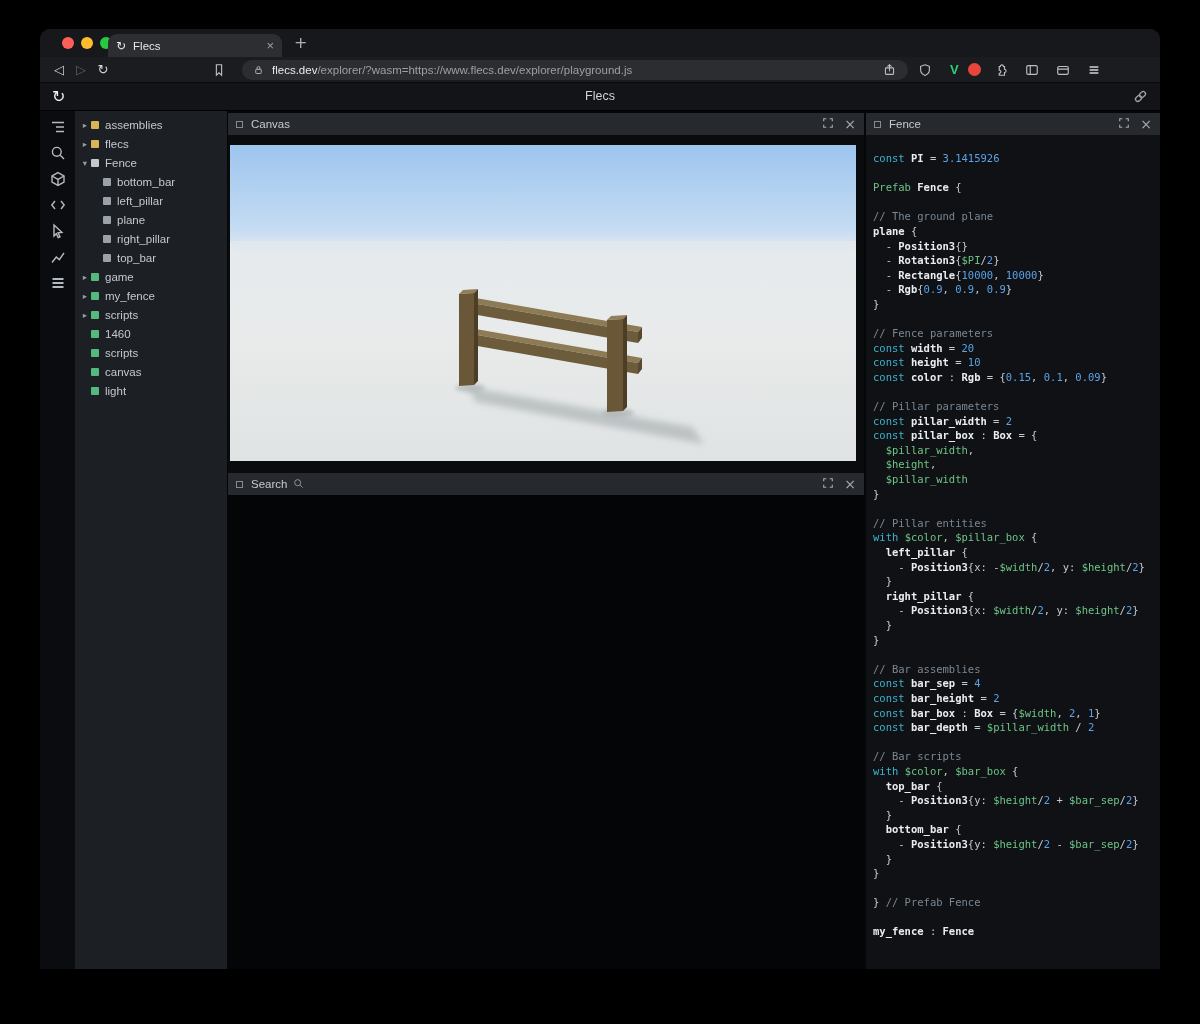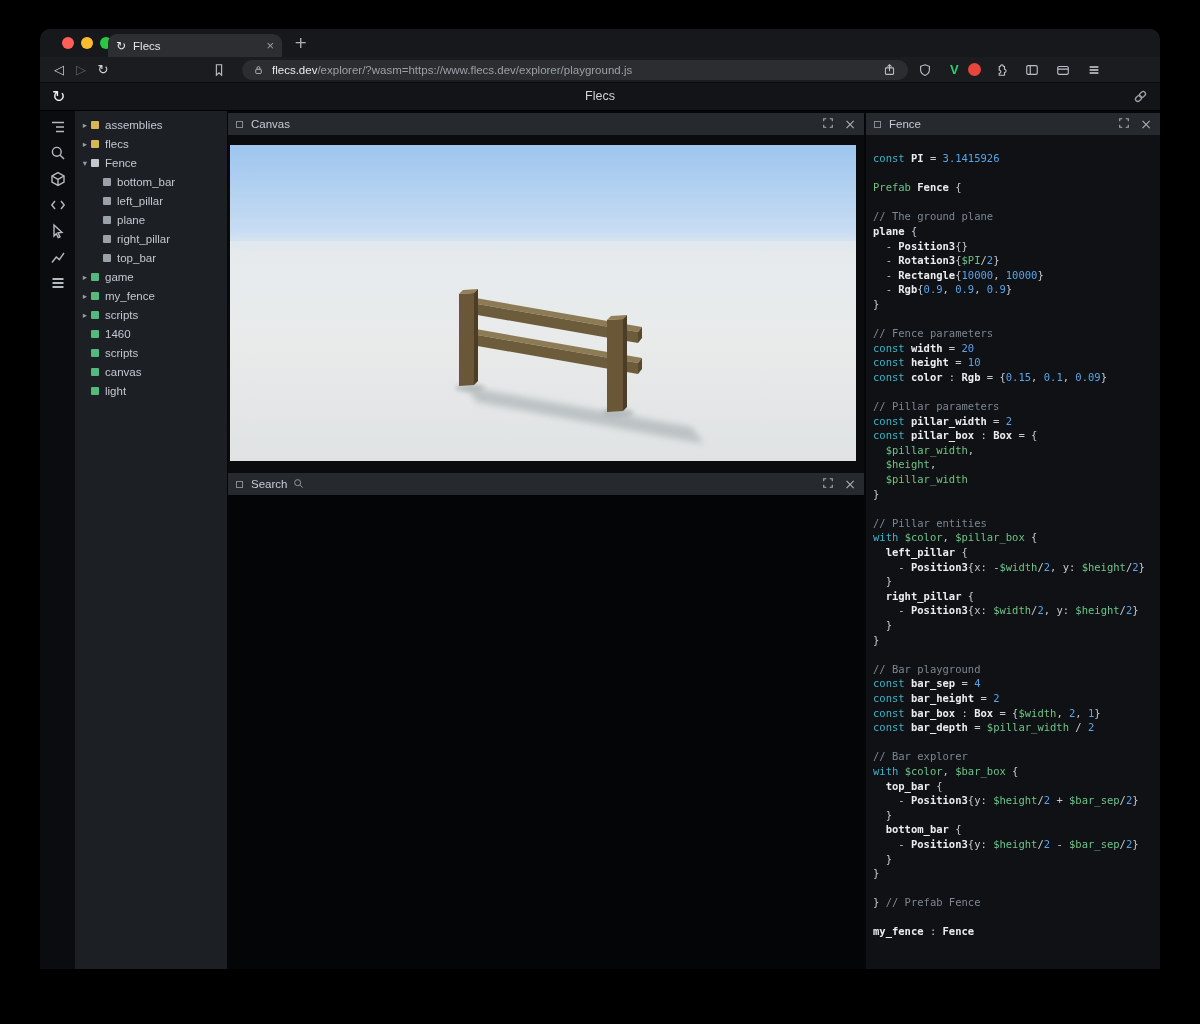--- a/index.html
+++ b/index.html
@@ -413,27 +413,27 @@
           <div class="code-line"><span class="tok-c">// Pillar entities</span></div>
           <div class="code-line"><span class="tok-k">with</span><span class="tok-p"> </span><span class="tok-g">$color</span><span class="tok-p">, </span><span class="tok-g">$pillar_box</span><span class="tok-p"> {</span></div>
           <div class="code-line"><span class="tok-p">  </span><span class="tok-b">left_pillar</span><span class="tok-p"> {</span></div>
           <div class="code-line"><span class="tok-p">    - </span><span class="tok-b">Position3</span><span class="tok-p">{x: -</span><span class="tok-g">$width</span><span class="tok-p">/</span><span class="tok-n">2</span><span class="tok-p">, y: </span><span class="tok-g">$height</span><span class="tok-p">/</span><span class="tok-n">2</span><span class="tok-p">}</span></div>
           <div class="code-line"><span class="tok-p">  }</span></div>
           <div class="code-line"><span class="tok-p">  </span><span class="tok-b">right_pillar</span><span class="tok-p"> {</span></div>
           <div class="code-line"><span class="tok-p">    - </span><span class="tok-b">Position3</span><span class="tok-p">{x: </span><span class="tok-g">$width</span><span class="tok-p">/</span><span class="tok-n">2</span><span class="tok-p">, y: </span><span class="tok-g">$height</span><span class="tok-p">/</span><span class="tok-n">2</span><span class="tok-p">}</span></div>
           <div class="code-line"><span class="tok-p">  }</span></div>
           <div class="code-line"><span class="tok-p">}</span></div>
           <div class="code-line">&nbsp;</div>
-          <div class="code-line"><span class="tok-c">// Bar playground</span></div>
+          <div class="code-line"><span class="tok-c">// Bar assemblies</span></div>
           <div class="code-line"><span class="tok-k">const</span><span class="tok-p"> </span><span class="tok-b">bar_sep</span><span class="tok-p"> = </span><span class="tok-n">4</span></div>
           <div class="code-line"><span class="tok-k">const</span><span class="tok-p"> </span><span class="tok-b">bar_height</span><span class="tok-p"> = </span><span class="tok-n">2</span></div>
           <div class="code-line"><span class="tok-k">const</span><span class="tok-p"> </span><span class="tok-b">bar_box</span><span class="tok-p"> : </span><span class="tok-b">Box</span><span class="tok-p"> = {</span><span class="tok-g">$width</span><span class="tok-p">, </span><span class="tok-n">2</span><span class="tok-p">, </span><span class="tok-n">1</span><span class="tok-p">}</span></div>
           <div class="code-line"><span class="tok-k">const</span><span class="tok-p"> </span><span class="tok-b">bar_depth</span><span class="tok-p"> = </span><span class="tok-g">$pillar_width</span><span class="tok-p"> / </span><span class="tok-n">2</span></div>
           <div class="code-line">&nbsp;</div>
-          <div class="code-line"><span class="tok-c">// Bar explorer</span></div>
+          <div class="code-line"><span class="tok-c">// Bar scripts</span></div>
           <div class="code-line"><span class="tok-k">with</span><span class="tok-p"> </span><span class="tok-g">$color</span><span class="tok-p">, </span><span class="tok-g">$bar_box</span><span class="tok-p"> {</span></div>
           <div class="code-line"><span class="tok-p">  </span><span class="tok-b">top_bar</span><span class="tok-p"> {</span></div>
           <div class="code-line"><span class="tok-p">    - </span><span class="tok-b">Position3</span><span class="tok-p">{y: </span><span class="tok-g">$height</span><span class="tok-p">/</span><span class="tok-n">2</span><span class="tok-p"> + </span><span class="tok-g">$bar_sep</span><span class="tok-p">/</span><span class="tok-n">2</span><span class="tok-p">}</span></div>
           <div class="code-line"><span class="tok-p">  }</span></div>
           <div class="code-line"><span class="tok-p">  </span><span class="tok-b">bottom_bar</span><span class="tok-p"> {</span></div>
           <div class="code-line"><span class="tok-p">    - </span><span class="tok-b">Position3</span><span class="tok-p">{y: </span><span class="tok-g">$height</span><span class="tok-p">/</span><span class="tok-n">2</span><span class="tok-p"> - </span><span class="tok-g">$bar_sep</span><span class="tok-p">/</span><span class="tok-n">2</span><span class="tok-p">}</span></div>
           <div class="code-line"><span class="tok-p">  }</span></div>
           <div class="code-line"><span class="tok-p">}</span></div>
           <div class="code-line">&nbsp;</div>
           <div class="code-line"><span class="tok-p">} </span><span class="tok-c">// Prefab Fence</span></div>

